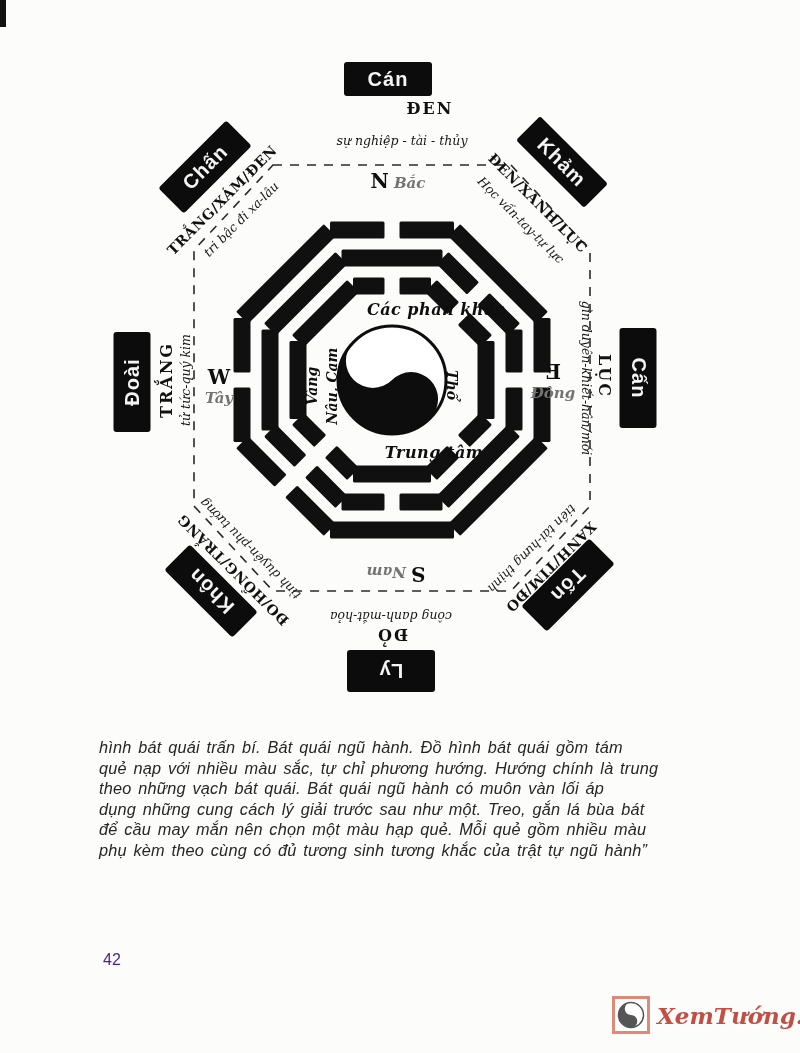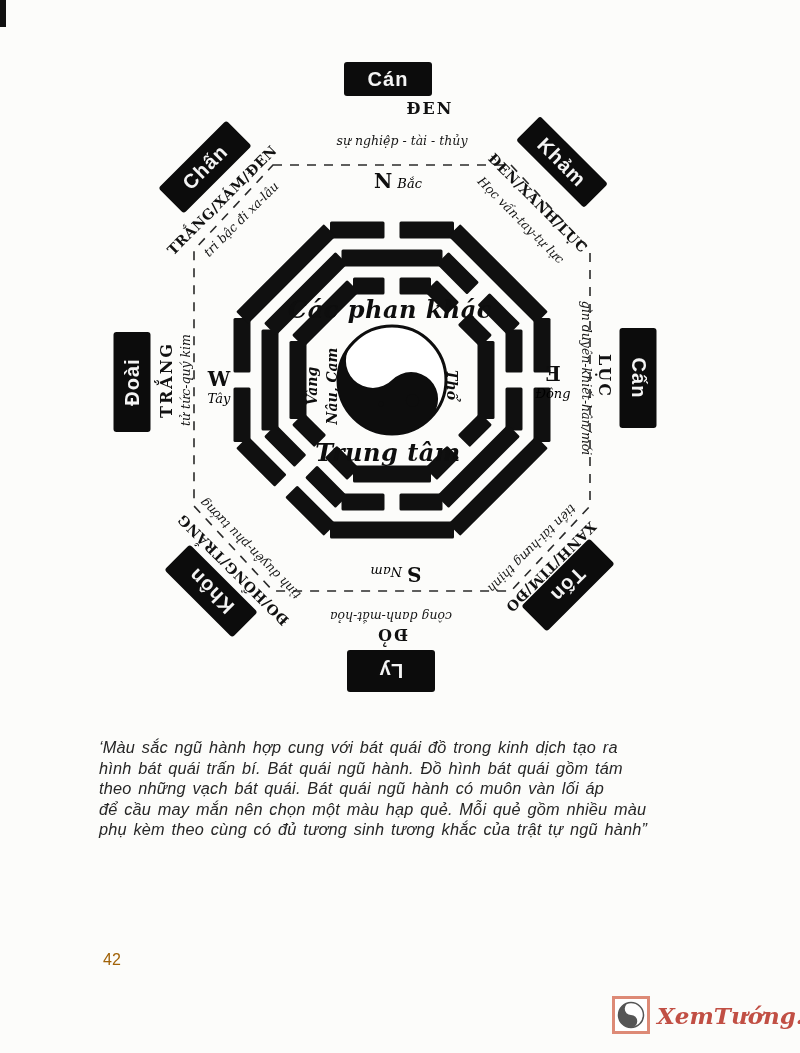--- a/index.html
+++ b/index.html
@@ -14,32 +14,32 @@
   
   .colors{font-family:"DejaVu Serif",serif;font-weight:bold;font-size:14px;letter-spacing:.6px;
           white-space:nowrap;color:#111;}
   .colors.big{font-size:16px;letter-spacing:2px;}
   
   .meaning{font-family:"DejaVu Serif",serif;font-style:italic;font-size:12.5px;white-space:nowrap;color:#161616;}
   
   .cardinal{display:flex;align-items:baseline;gap:5px;white-space:nowrap;}
   .cardinal.stack{flex-direction:column;align-items:center;gap:0;}
   .cardinal .letter{font-family:"DejaVu Serif",serif;font-weight:bold;font-size:20px;color:#0e0e0e;}
-  .cardinal .cname{font-family:"DejaVu Serif",serif;font-style:italic;font-size:13px;color:#000000;}
+  .cardinal .cname{font-family:"DejaVu Serif",serif;font-style:italic;font-size:15px;color:#737373;font-weight:bold;}
   .mirror{display:inline-block;transform:scaleX(-1);}
   
   .center-label{font-family:"DejaVu Serif",serif;font-weight:bold;font-style:italic;color:#0e0e0e;
                 white-space:nowrap;}
-  .center-label.main{font-size:24px;letter-spacing:.5px;}
+  .center-label.main{font-size:16px;letter-spacing:.5px;margin-left:46px;}
   .center-label.side{font-size:14px;}
   
   .paragraph{left:99px;top:737px;width:622px;font-family:"Liberation Sans",sans-serif;
              font-style:italic;font-size:16.3px;line-height:20.6px;color:#262626;
              letter-spacing:.2px;word-spacing:2px;}
-  .pageno{left:103px;top:951px;font-size:16px;color:#a16207;font-family:"Liberation Sans",sans-serif;}
+  .pageno{left:103px;top:951px;font-size:16px;color:#4c1d95;font-family:"Liberation Sans",sans-serif;}
   
   .watermark{left:612px;top:996px;display:flex;align-items:center;gap:7px;}
   .wm-text{font-family:"DejaVu Serif",serif;font-style:italic;font-weight:bold;font-size:23px;}
   .corner-mark{left:0;top:0;width:6px;height:27px;background:#111;}
 </style>
 </head>
 <body>
 
 <div class="abs corner-mark"></div>
 
@@ -158,23 +158,24 @@
   </div>
 
   <div class="abs ctr center-label main" style="left:390px;top:309px;--r:0deg;">Các phan khác</div>
   <div class="abs ctr center-label main" style="left:388px;top:452px;--r:0deg;">Trung tâm</div>
   <div class="abs ctr center-label side" style="left:312px;top:386px;--r:-90deg;">Vàng</div>
   <div class="abs ctr center-label side" style="left:332px;top:386px;--r:-90deg;">Nâu, Cam</div>
   <div class="abs ctr center-label side" style="left:452px;top:385px;--r:90deg;">Thổ</div>
 </div>
 
 <div class="abs paragraph">
-  <div>‘Màu sắc ngũ hành hợp cung với bát quái đồ trong kinh dịch tạo ra</div>
   <div>hình bát quái trấn bí. Bát quái ngũ hành. Đồ hình bát quái gồm tám</div>
+  <div>quẻ nạp với nhiều màu sắc, tự chỉ phương hướng. Hướng chính là trung</div>
   <div>theo những vạch bát quái. Bát quái ngũ hành có muôn vàn lối áp</div>
+  <div>dụng những cung cách lý giải trước sau như một. Treo, gắn lá bùa bát</div>
   <div>để cầu may mắn nên chọn một màu hạp quẻ. Mỗi quẻ gồm nhiều màu</div>
   <div>phụ kèm theo cùng có đủ tương sinh tương khắc của trật tự ngũ hành”</div>
 </div>
 
 <div class="abs pageno">42</div>
 
 <div class="abs watermark">
   <svg width="38" height="38" viewBox="0 0 38 38">
     <rect x="1.5" y="1.5" width="35" height="35" fill="#ffffff" stroke="#dd8a76" stroke-width="3"></rect>
     <circle cx="19" cy="19" r="12.5" fill="#ffffff" stroke="#555555" stroke-width="1.5"></circle>

